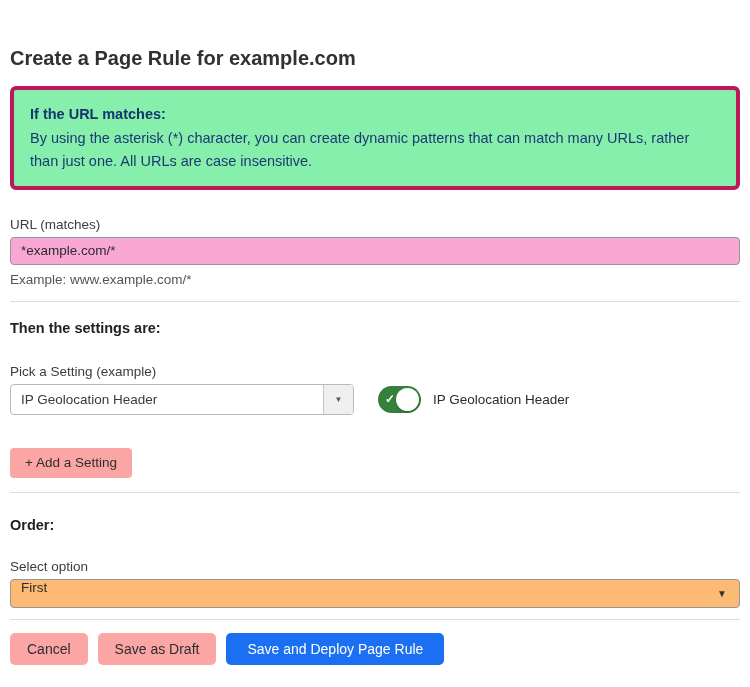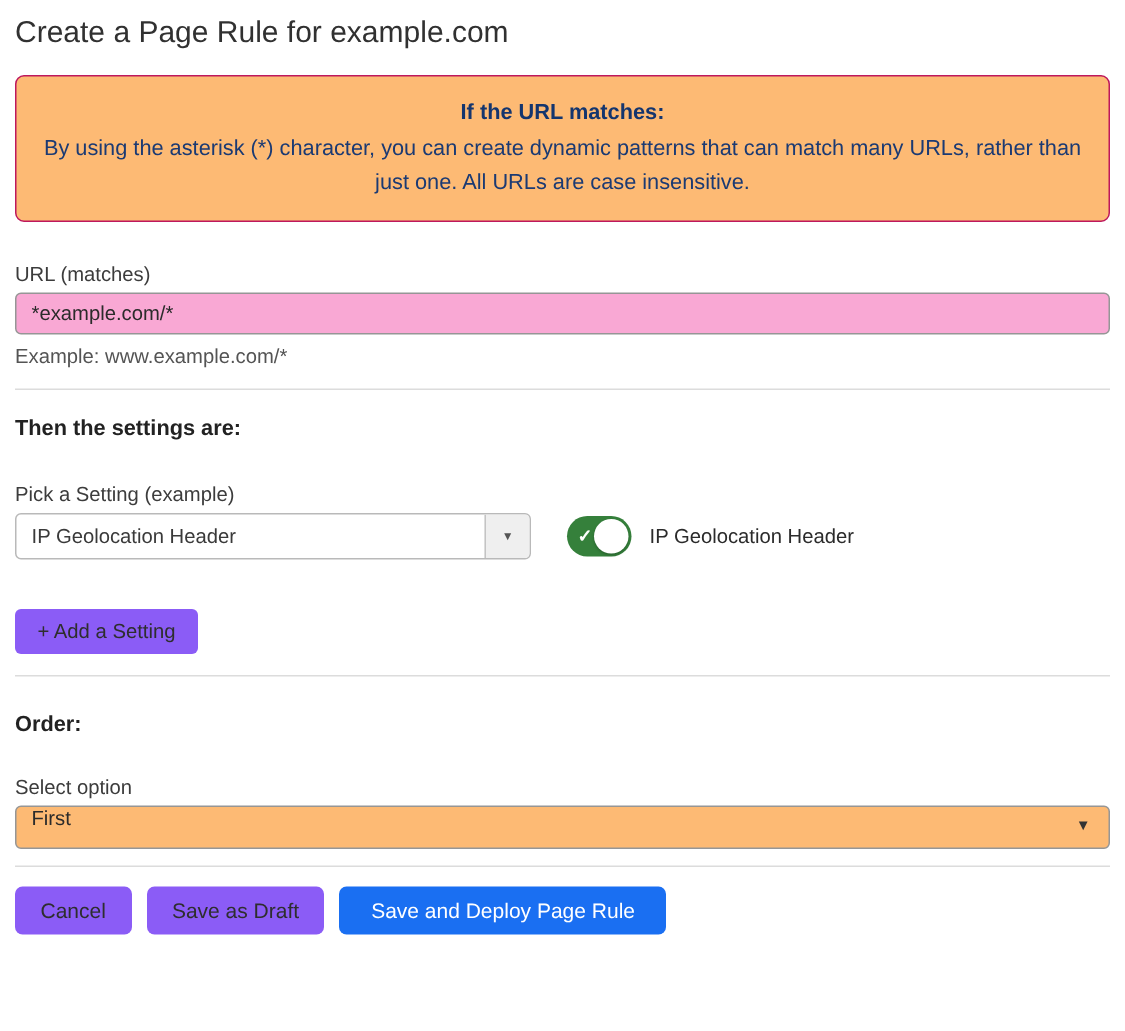--- a/index.html
+++ b/index.html
@@ -6,33 +6,32 @@
   html, body { background: #ffffff; }
   body {
     width: 750px; height: 687px;
     font-family: "Liberation Sans", sans-serif;
     color: #2b2b2b;
     overflow: hidden;
   }
   .container { padding: 10px 10px 0 10px; }
 
   h1.page-title {
-    font-size: 20px; line-height: 24px; font-weight: 400;
-    color: #313131; margin-bottom: 16px;
+    font-size: 20px; line-height: 24px; font-weight: 700;
+    color: #313131; margin-bottom: 16px; margin-top: 36px;
   }
 
   .info-box {
-    background: #fdba74;
-    border: 1px solid #be185d;
+    background: #86efac;
+    border: 4px solid #be185d;
     border-radius: 6px;
     padding: 13px 16px 12px 16px;
     color: #1b3a73;
     font-size: 14.5px; line-height: 23.5px;
     margin-bottom: 26px;
-    text-align: center;
   }
   .info-box .info-heading { font-weight: 700; color: #14356e; }
   .info-box a.info-link {
     color: #2b66d9; text-decoration: underline; cursor: pointer;
   }
 
   .field-label { font-size: 13.5px; line-height: 17px; color: #3c3c3c; margin-bottom: 4px; }
 
   input.text-input {
     width: 730px; height: 28px;
@@ -80,21 +79,21 @@
   }
   .toggle .toggle-knob {
     position: absolute; right: 2px; top: 2px;
     width: 23px; height: 23px; border-radius: 50%;
     background: #fff; box-shadow: 0 1px 2px rgba(0,0,0,0.25);
   }
   .toggle-text { margin-left: 12px; font-size: 13.5px; color: #2b2b2b; }
 
   button { font-family: "Liberation Sans", sans-serif; cursor: pointer; }
   .btn-gray {
-    background: #8b5cf6; color: #2e2e2e;
+    background: #fca5a5; color: #2e2e2e;
     border: none; border-radius: 4px;
     font-size: 13.5px;
   }
   .add-setting-btn { margin-top: 33px; height: 30px; padding: 0 15px; }
 
   .divider-2 { margin-top: 14px; }
   .order-heading { margin-top: 23px; }
   .select-label { margin-top: 24px; }
 
   .select-box {

